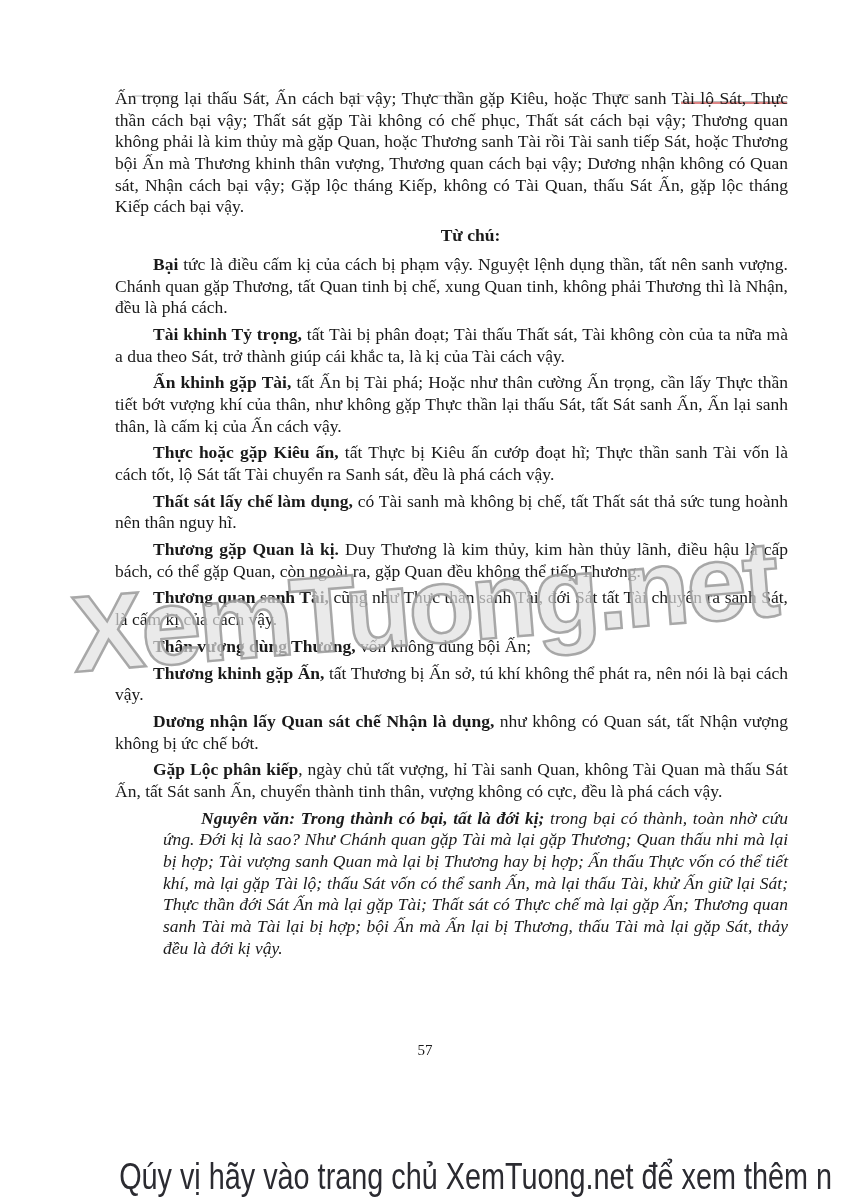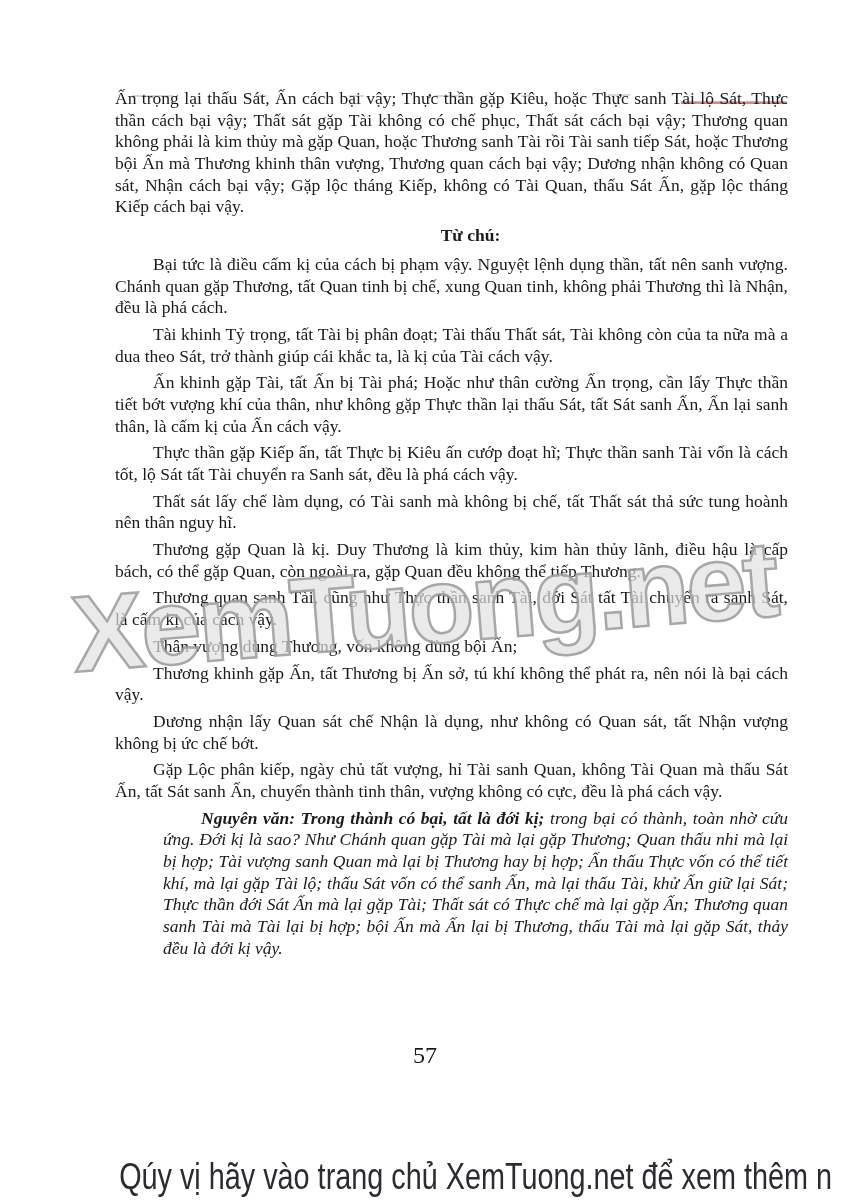--- a/index.html
+++ b/index.html
@@ -31,21 +31,21 @@
     font-size:17.5px;
     line-height:1.24;
     text-align:justify;
   }
   .doc p{
     margin:0 0 5px 0;
     text-indent:38px;
   }
   .doc p.p-cont{ text-indent:0; }
   .doc p.p-head{ font-weight:bold; text-align:center; margin-top:7px; margin-bottom:7px;}
-  .doc p.p-entry .lead{ font-weight:normal;margin-top:44px; }
+  .doc p.p-entry .lead{ font-weight:bold;margin-top:44px; }
   .doc p.p-orig{ font-style:italic;margin-left:48px; }
   .doc p.p-orig .lead{ font-weight:bold; }
   
   .watermark{
     position:absolute;
     left:72px; top:572px;
     width:760px;
     transform:rotate(-4.6deg);
     transform-origin:left center;
     font-family:"Liberation Sans", sans-serif;
@@ -58,21 +58,21 @@
     white-space:nowrap;
     pointer-events:none;
     z-index:5;
   }
   
   .page-number{
     position:absolute;
     top:1042px; left:0; width:850px;
     text-align:center;
     color:var(--body-text);
-    font-size:24px;
+    font-size:15px;
   }
   
   .footer{
     position:absolute;
     left:0; bottom:4px; width:850px;
     text-align:center;
   }
   .footer .footer-text{
     display:inline-block;
     font-family:"Liberation Sans", sans-serif;
@@ -109,21 +109,21 @@
   <div class="artifact dash d5"></div>
   <div class="artifact dash d6"></div>
   <div class="artifact red-line"></div>
 
   <div class="doc">
       <p class="para p-cont"><span class="lead"></span><span class="ptext">Ấn trọng lại thấu Sát, Ấn cách bại vậy; Thực thần gặp Kiêu, hoặc Thực sanh Tài lộ Sát, Thực thần cách bại vậy; Thất sát gặp Tài không có chế phục, Thất sát cách bại vậy; Thương quan không phải là kim thủy mà gặp Quan, hoặc Thương sanh Tài rồi Tài sanh tiếp Sát, hoặc Thương bội Ấn mà Thương khinh thân vượng, Thương quan cách bại vậy; Dương nhận không có Quan sát, Nhận cách bại vậy; Gặp lộc tháng Kiếp, không có Tài Quan, thấu Sát Ấn, gặp lộc tháng Kiếp cách bại vậy.</span></p>
       <p class="para p-head"><span class="lead">Từ chú:</span><span class="ptext"></span></p>
       <p class="para p-entry"><span class="lead">Bại</span><span class="ptext"> tức là điều cấm kị của cách bị phạm vậy. Nguyệt lệnh dụng thần, tất nên sanh vượng. Chánh quan gặp Thương, tất Quan tinh bị chế, xung Quan tinh, không phải Thương thì là Nhận, đều là phá cách.</span></p>
       <p class="para p-entry"><span class="lead">Tài khinh Tỷ trọng,</span><span class="ptext"> tất Tài bị phân đoạt; Tài thấu Thất sát, Tài không còn của ta nữa mà a dua theo Sát, trở thành giúp cái khắc ta, là kị của Tài cách vậy.</span></p>
       <p class="para p-entry"><span class="lead">Ấn khinh gặp Tài,</span><span class="ptext"> tất Ấn bị Tài phá; Hoặc như thân cường Ấn trọng, cần lấy Thực thần tiết bớt vượng khí của thân, như không gặp Thực thần lại thấu Sát, tất Sát sanh Ấn, Ấn lại sanh thân, là cấm kị của Ấn cách vậy.</span></p>
-      <p class="para p-entry"><span class="lead">Thực thần gặp Kiếp ấn,</span><span class="ptext"> tất Thực bị Kiêu ấn cướp đoạt hĩ; Thực thần sanh Tài vốn là cách tốt, lộ Sát tất Tài chuyển ra Sanh sát, đều là phá cách vậy.</span></p>
+      <p class="para p-entry"><span class="lead">Thực hoặc gặp Kiêu ấn,</span><span class="ptext"> tất Thực bị Kiêu ấn cướp đoạt hĩ; Thực thần sanh Tài vốn là cách tốt, lộ Sát tất Tài chuyển ra Sanh sát, đều là phá cách vậy.</span></p>
       <p class="para p-entry"><span class="lead">Thất sát lấy chế làm dụng,</span><span class="ptext"> có Tài sanh mà không bị chế, tất Thất sát thả sức tung hoành nên thân nguy hĩ.</span></p>
       <p class="para p-entry"><span class="lead">Thương gặp Quan là kị.</span><span class="ptext"> Duy Thương là kim thủy, kim hàn thủy lãnh, điều hậu là cấp bách, có thể gặp Quan, còn ngoài ra, gặp Quan đều không thể tiếp Thương.</span></p>
       <p class="para p-entry"><span class="lead">Thương quan sanh Tài,</span><span class="ptext"> cũng như Thực thần sanh Tài, đới Sát tất Tài chuyển ra sanh Sát, là cấm kị của cách vậy.</span></p>
       <p class="para p-entry"><span class="lead">Thân vượng dùng Thương,</span><span class="ptext"> vốn không dùng bội Ấn;</span></p>
       <p class="para p-entry"><span class="lead">Thương khinh gặp Ấn,</span><span class="ptext"> tất Thương bị Ấn sở, tú khí không thể phát ra, nên nói là bại cách vậy.</span></p>
       <p class="para p-entry"><span class="lead">Dương nhận lấy Quan sát chế Nhận là dụng,</span><span class="ptext"> như không có Quan sát, tất Nhận vượng không bị ức chế bớt.</span></p>
       <p class="para p-entry"><span class="lead">Gặp Lộc phân kiếp</span><span class="ptext">, ngày chủ tất vượng, hỉ Tài sanh Quan, không Tài Quan mà thấu Sát Ấn, tất Sát sanh Ấn, chuyển thành tinh thân, vượng không có cực, đều là phá cách vậy.</span></p>
       <p class="para p-orig"><span class="lead">Nguyên văn: Trong thành có bại, tất là đới kị;</span><span class="ptext"> trong bại có thành, toàn nhờ cứu ứng. Đới kị là sao? Như Chánh quan gặp Tài mà lại gặp Thương; Quan thấu nhi mà lại bị hợp; Tài vượng sanh Quan mà lại bị Thương hay bị hợp; Ấn thấu Thực vốn có thể tiết khí, mà lại gặp Tài lộ; thấu Sát vốn có thể sanh Ấn, mà lại thấu Tài, khử Ấn giữ lại Sát; Thực thần đới Sát Ấn mà lại gặp Tài; Thất sát có Thực chế mà lại gặp Ấn; Thương quan sanh Tài mà Tài lại bị hợp; bội Ấn mà Ấn lại bị Thương, thấu Tài mà lại gặp Sát, thảy đều là đới kị vậy.</span></p>
     </div>
 

